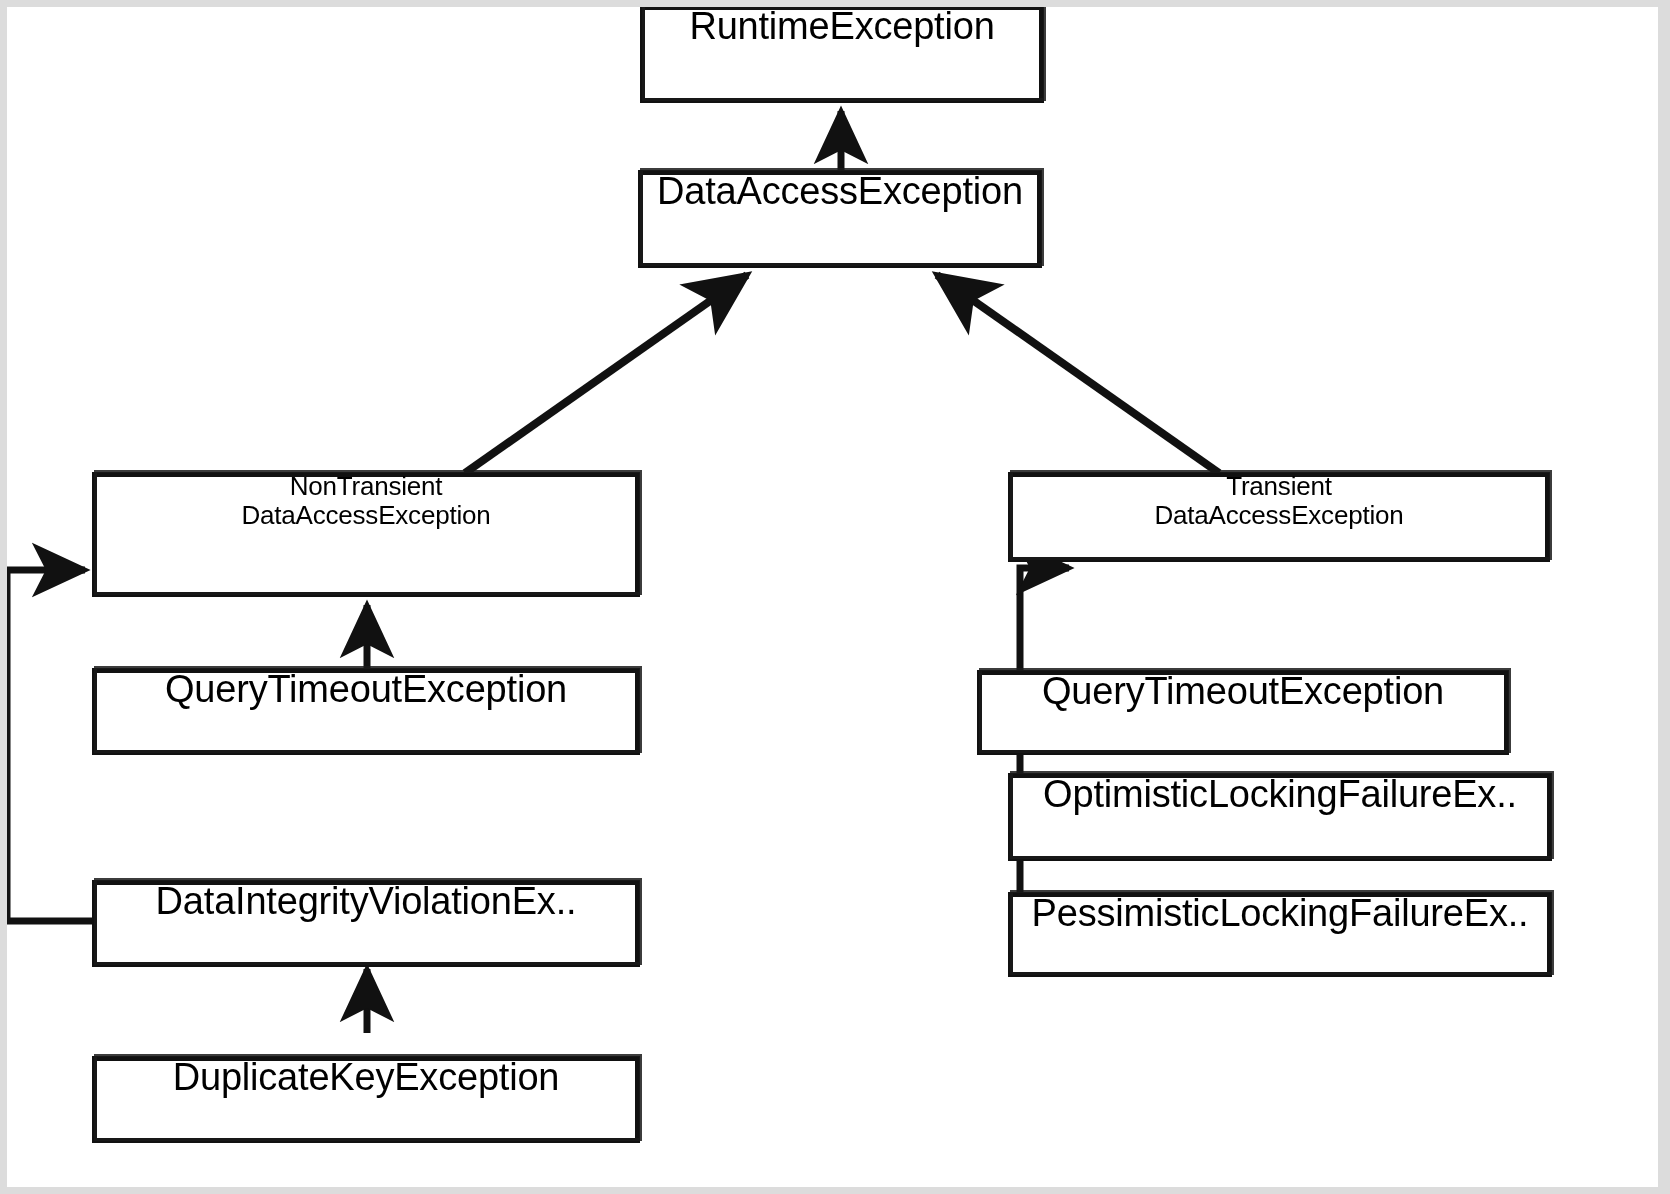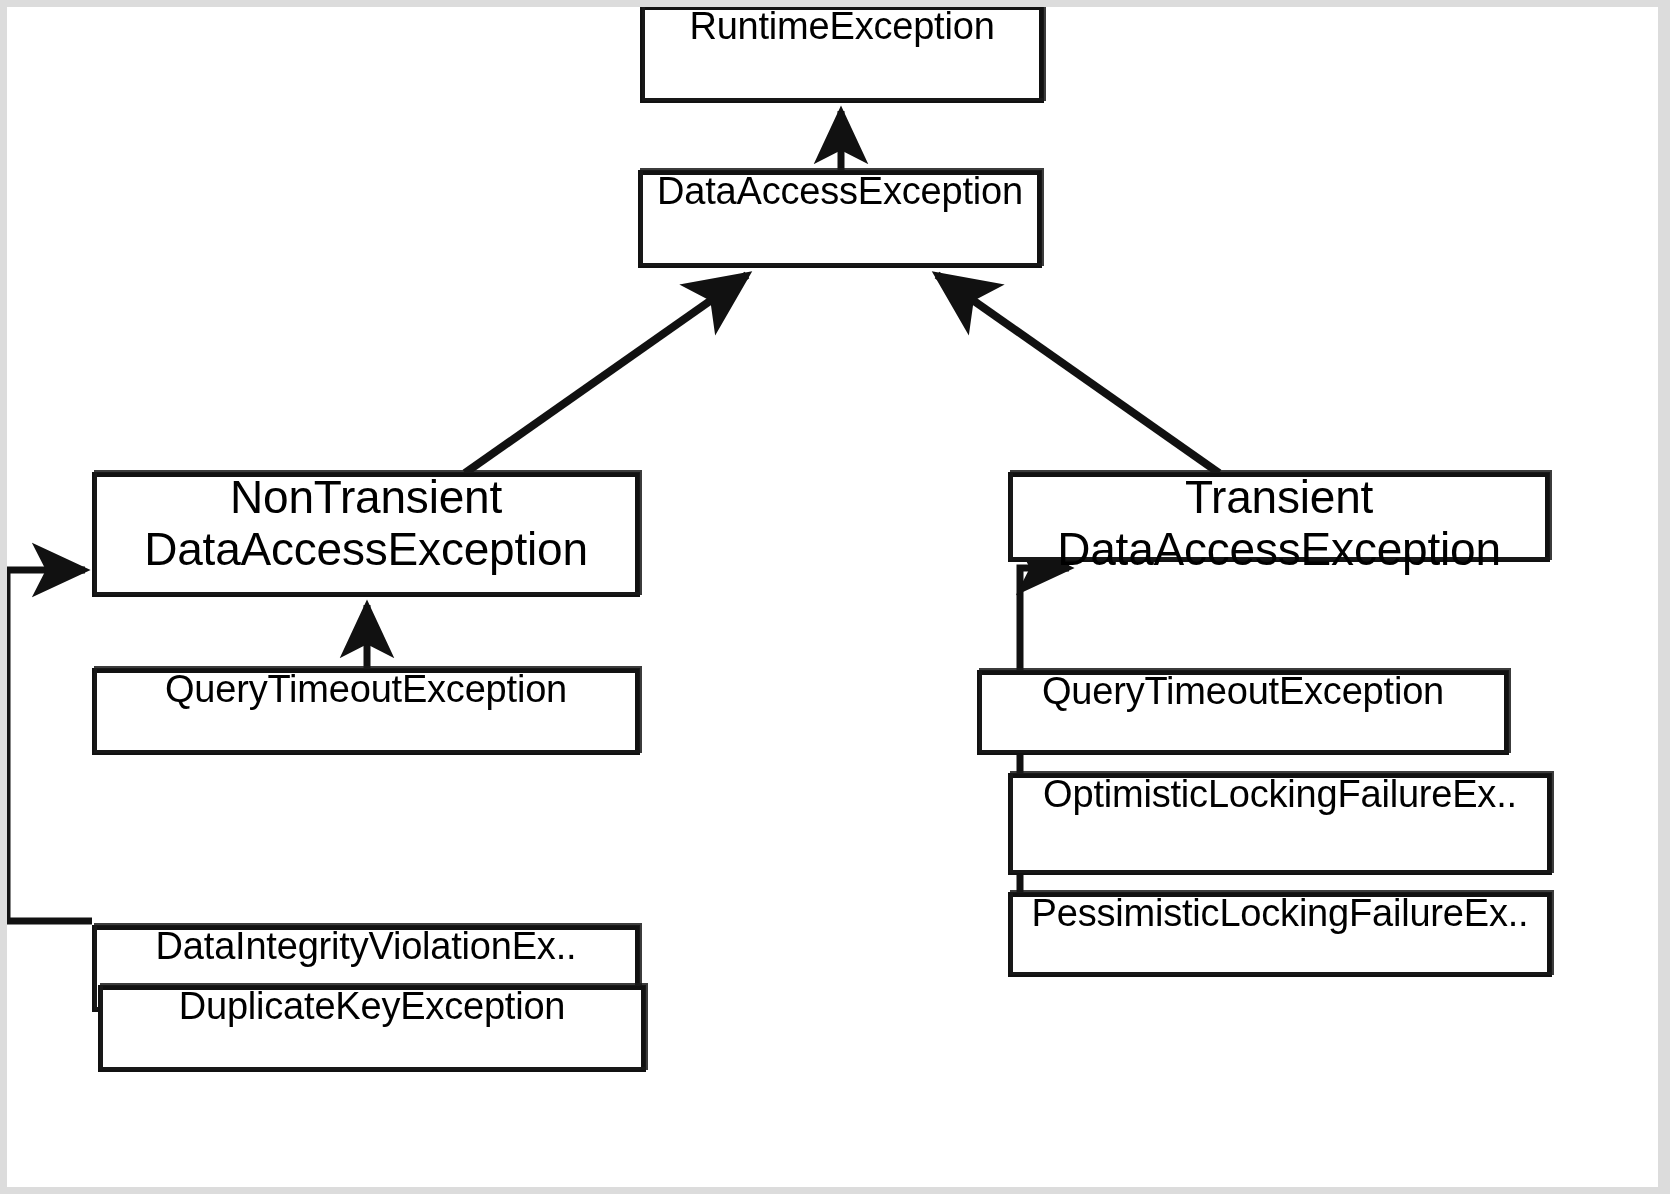--- a/index.html
+++ b/index.html
@@ -64,21 +64,21 @@
     position: relative;
     z-index: 2;
     font-size: 38px;
     line-height: 1.12;
     letter-spacing: -0.2px;
     white-space: pre-line;
     padding: 0 10px;
   }
 
   .node.two-line .node-label {
-    font-size: 46px;
+    font-size: 26px;
   }
 
   
   #edges {
     position: absolute;
     left: 0; top: 0;
     width: 1651px;
     height: 1180px;
     z-index: 2;
     overflow: visible;
@@ -160,39 +160,39 @@
       <span class="node-label">Transient
 DataAccessException</span>
     </div>
 
     <div class="node" style="left:85px; top:661px; width:548px; height:87px;">
       <span class="sketch-border"></span>
       <span class="sketch-border2"></span>
       <span class="node-label">QueryTimeoutException</span>
     </div>
 
-    <div class="node" style="left:85px; top:873px; width:548px; height:87px;margin-top:45px;">
+    <div class="node" style="left:85px; top:873px; width:548px; height:87px;">
       <span class="sketch-border"></span>
       <span class="sketch-border2"></span>
       <span class="node-label">DataIntegrityViolationEx..</span>
     </div>
 
-    <div class="node" style="left:85px; top:978px; width:548px; height:87px;margin-left:6px;">
+    <div class="node" style="left:85px; top:1049px; width:548px; height:87px;">
       <span class="sketch-border"></span>
       <span class="sketch-border2"></span>
       <span class="node-label">DuplicateKeyException</span>
     </div>
 
     <div class="node" style="left:970px; top:663px; width:532px; height:85px;">
       <span class="sketch-border"></span>
       <span class="sketch-border2"></span>
       <span class="node-label">QueryTimeoutException</span>
     </div>
 
-    <div class="node" style="left:1001px; top:766px; width:544px; height:102px;border-radius:7px;">
+    <div class="node" style="left:1001px; top:766px; width:544px; height:88px;border-radius:7px;">
       <span class="sketch-border"></span>
       <span class="sketch-border2"></span>
       <span class="node-label">OptimisticLockingFailureEx..</span>
     </div>
 
     <div class="node" style="left:1001px; top:873px; width:544px; height:85px;margin-top:12px;">
       <span class="sketch-border"></span>
       <span class="sketch-border2"></span>
       <span class="node-label">PessimisticLockingFailureEx..</span>
     </div>

